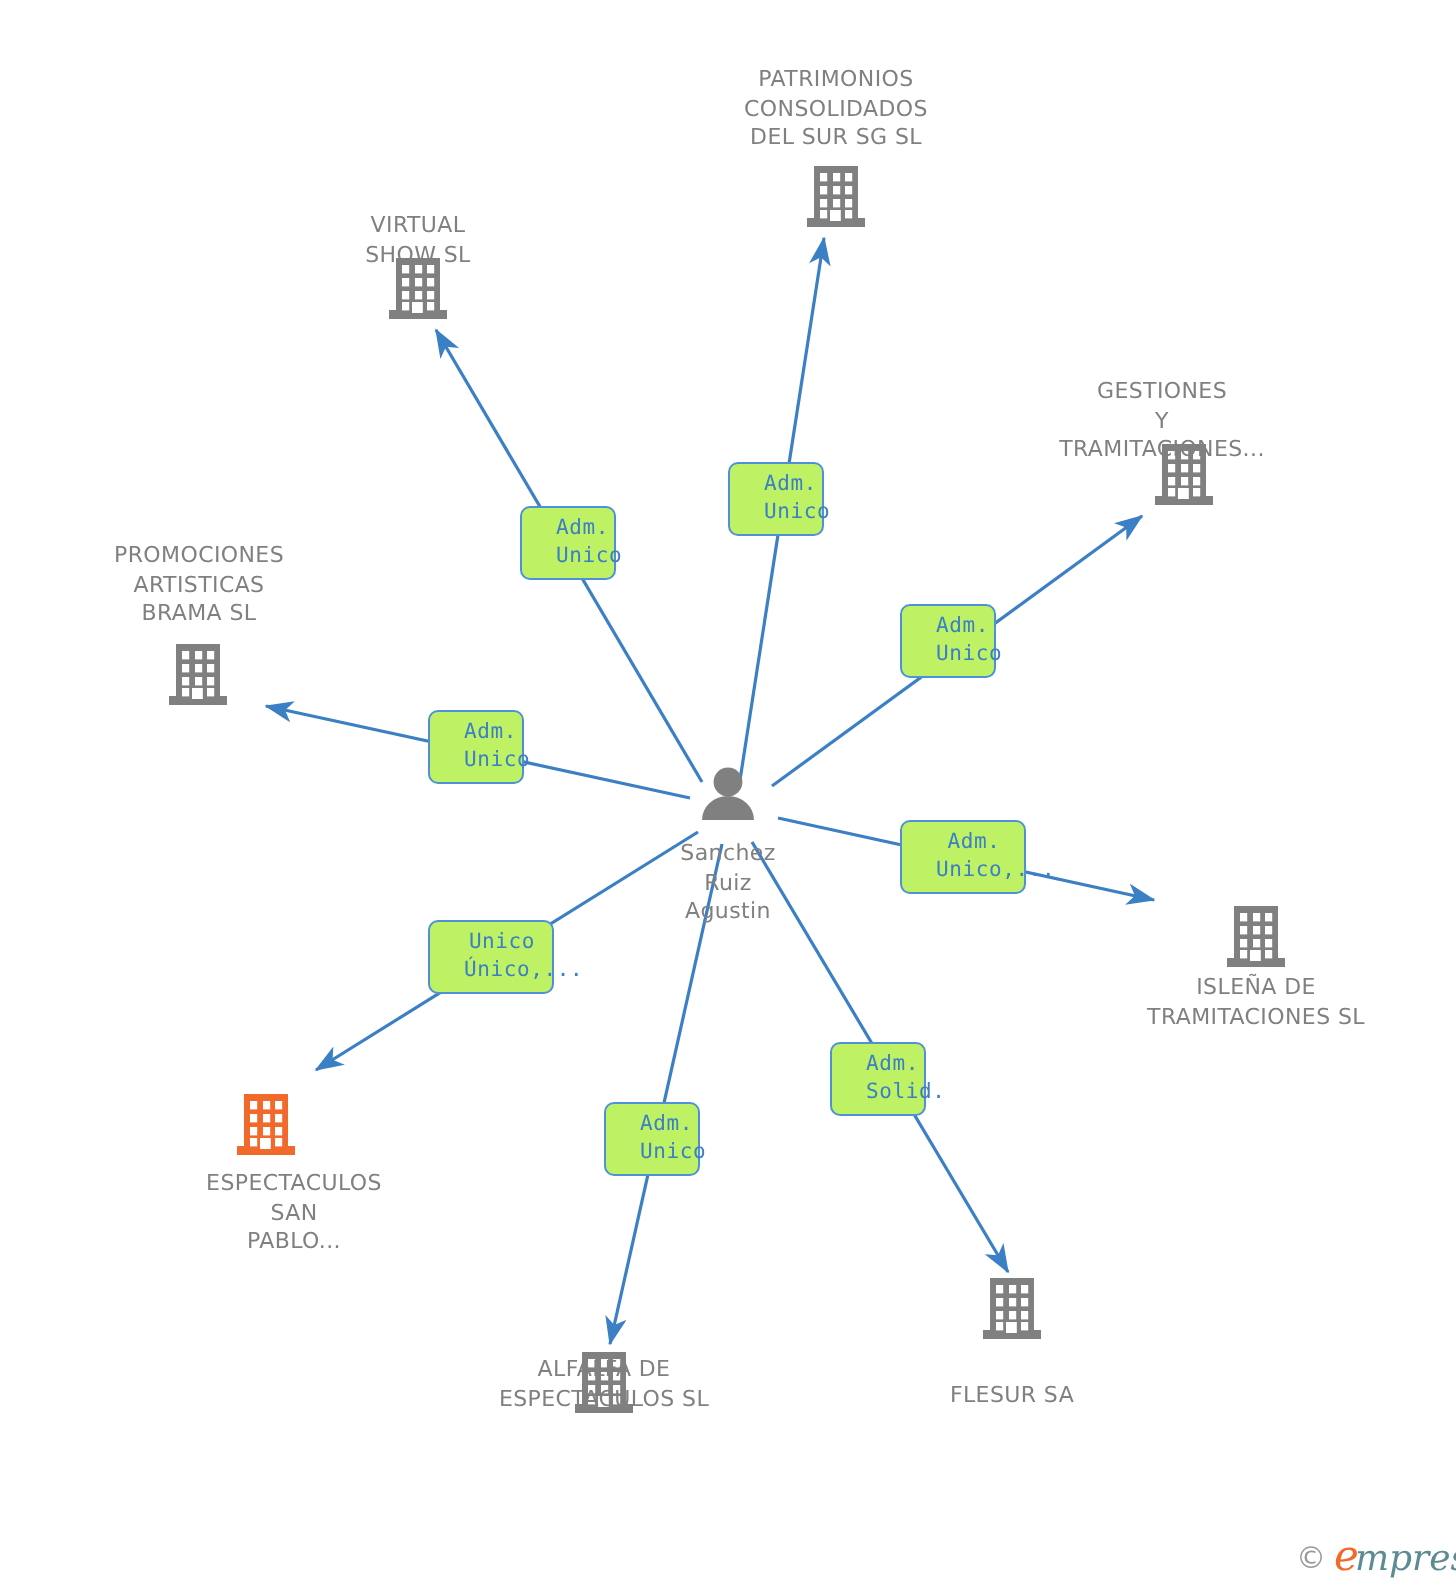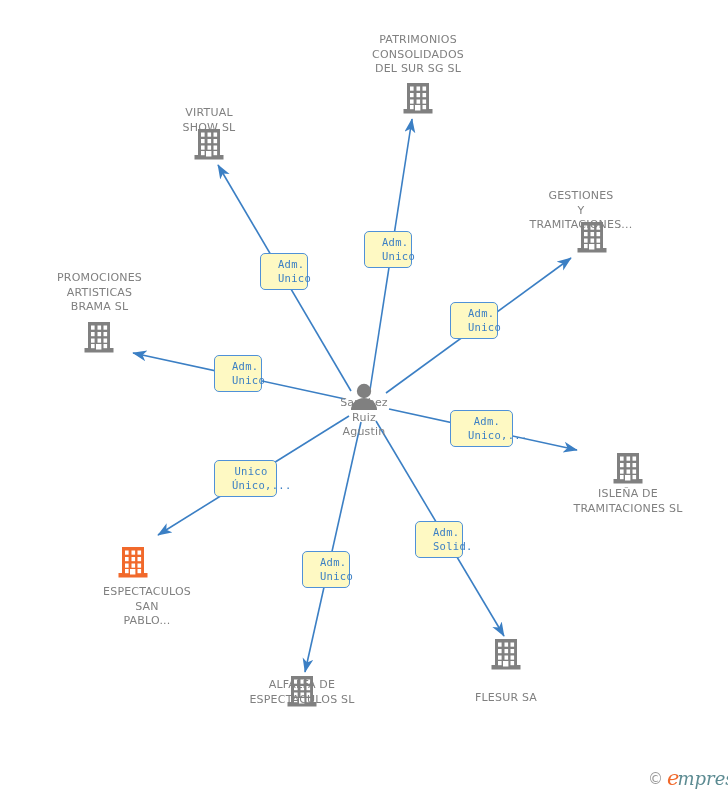--- a/index.html
+++ b/index.html
@@ -36,21 +36,21 @@
     font-size: 11px;
     line-height: 14.5px;
     color: #808080;
     letter-spacing: 0.2px;
     white-space: pre-line;
     pointer-events: none;
   }
   .edge-label {
     position: absolute;
     box-sizing: border-box;
-    background: #fef9c3;
+    background: #bef264;
     border: 1.5px solid #4f91d8;
     border-radius: 5px;
     color: #3b7fc4;
     font-family: "DejaVu Sans Mono", "Liberation Mono", monospace;
     font-size: 10.5px;
     line-height: 14px;
     text-align: center;
     padding: 3px 6px 4px 17px;
     white-space: pre-line;
     letter-spacing: 0.3px;
@@ -270,21 +270,21 @@
 ARTISTICAS
 BRAMA SL</div>
       <div class="node-label" style="left: 558px; top: 487px; width: 140px;">ISLEÑA DE
 TRAMITACIONES SL</div>
       <div class="node-label" style="left: 84px; top: 585px; width: 126px;">ESPECTACULOS
 SAN
 PABLO...</div>
       <div class="node-label" style="left: 232px; top: 678px; width: 140px;">ALFALFA DE
 ESPECTACULOS SL</div>
       <div class="node-label" style="left: 446px; top: 678px; width: 120px; margin-top: 13px;">FLESUR SA</div>
-      <div class="node-label" style="left: 310px; top: 396px; width: 108px;">Sanchez
+      <div class="node-label" style="left: 310px; top: 420px; width: 108px;">Sanchez
 Ruiz
 Agustin</div>
     </div>
   <div id="edge-labels-layer">
       <div class="edge-label" style="left: 364px; top: 231px; width: 48px;">Adm.
 Unico</div>
       <div class="edge-label" style="left: 260px; top: 253px; width: 48px;">Adm.
 Unico</div>
       <div class="edge-label" style="left: 450px; top: 302px; width: 48px;">Adm.
 Unico</div>

